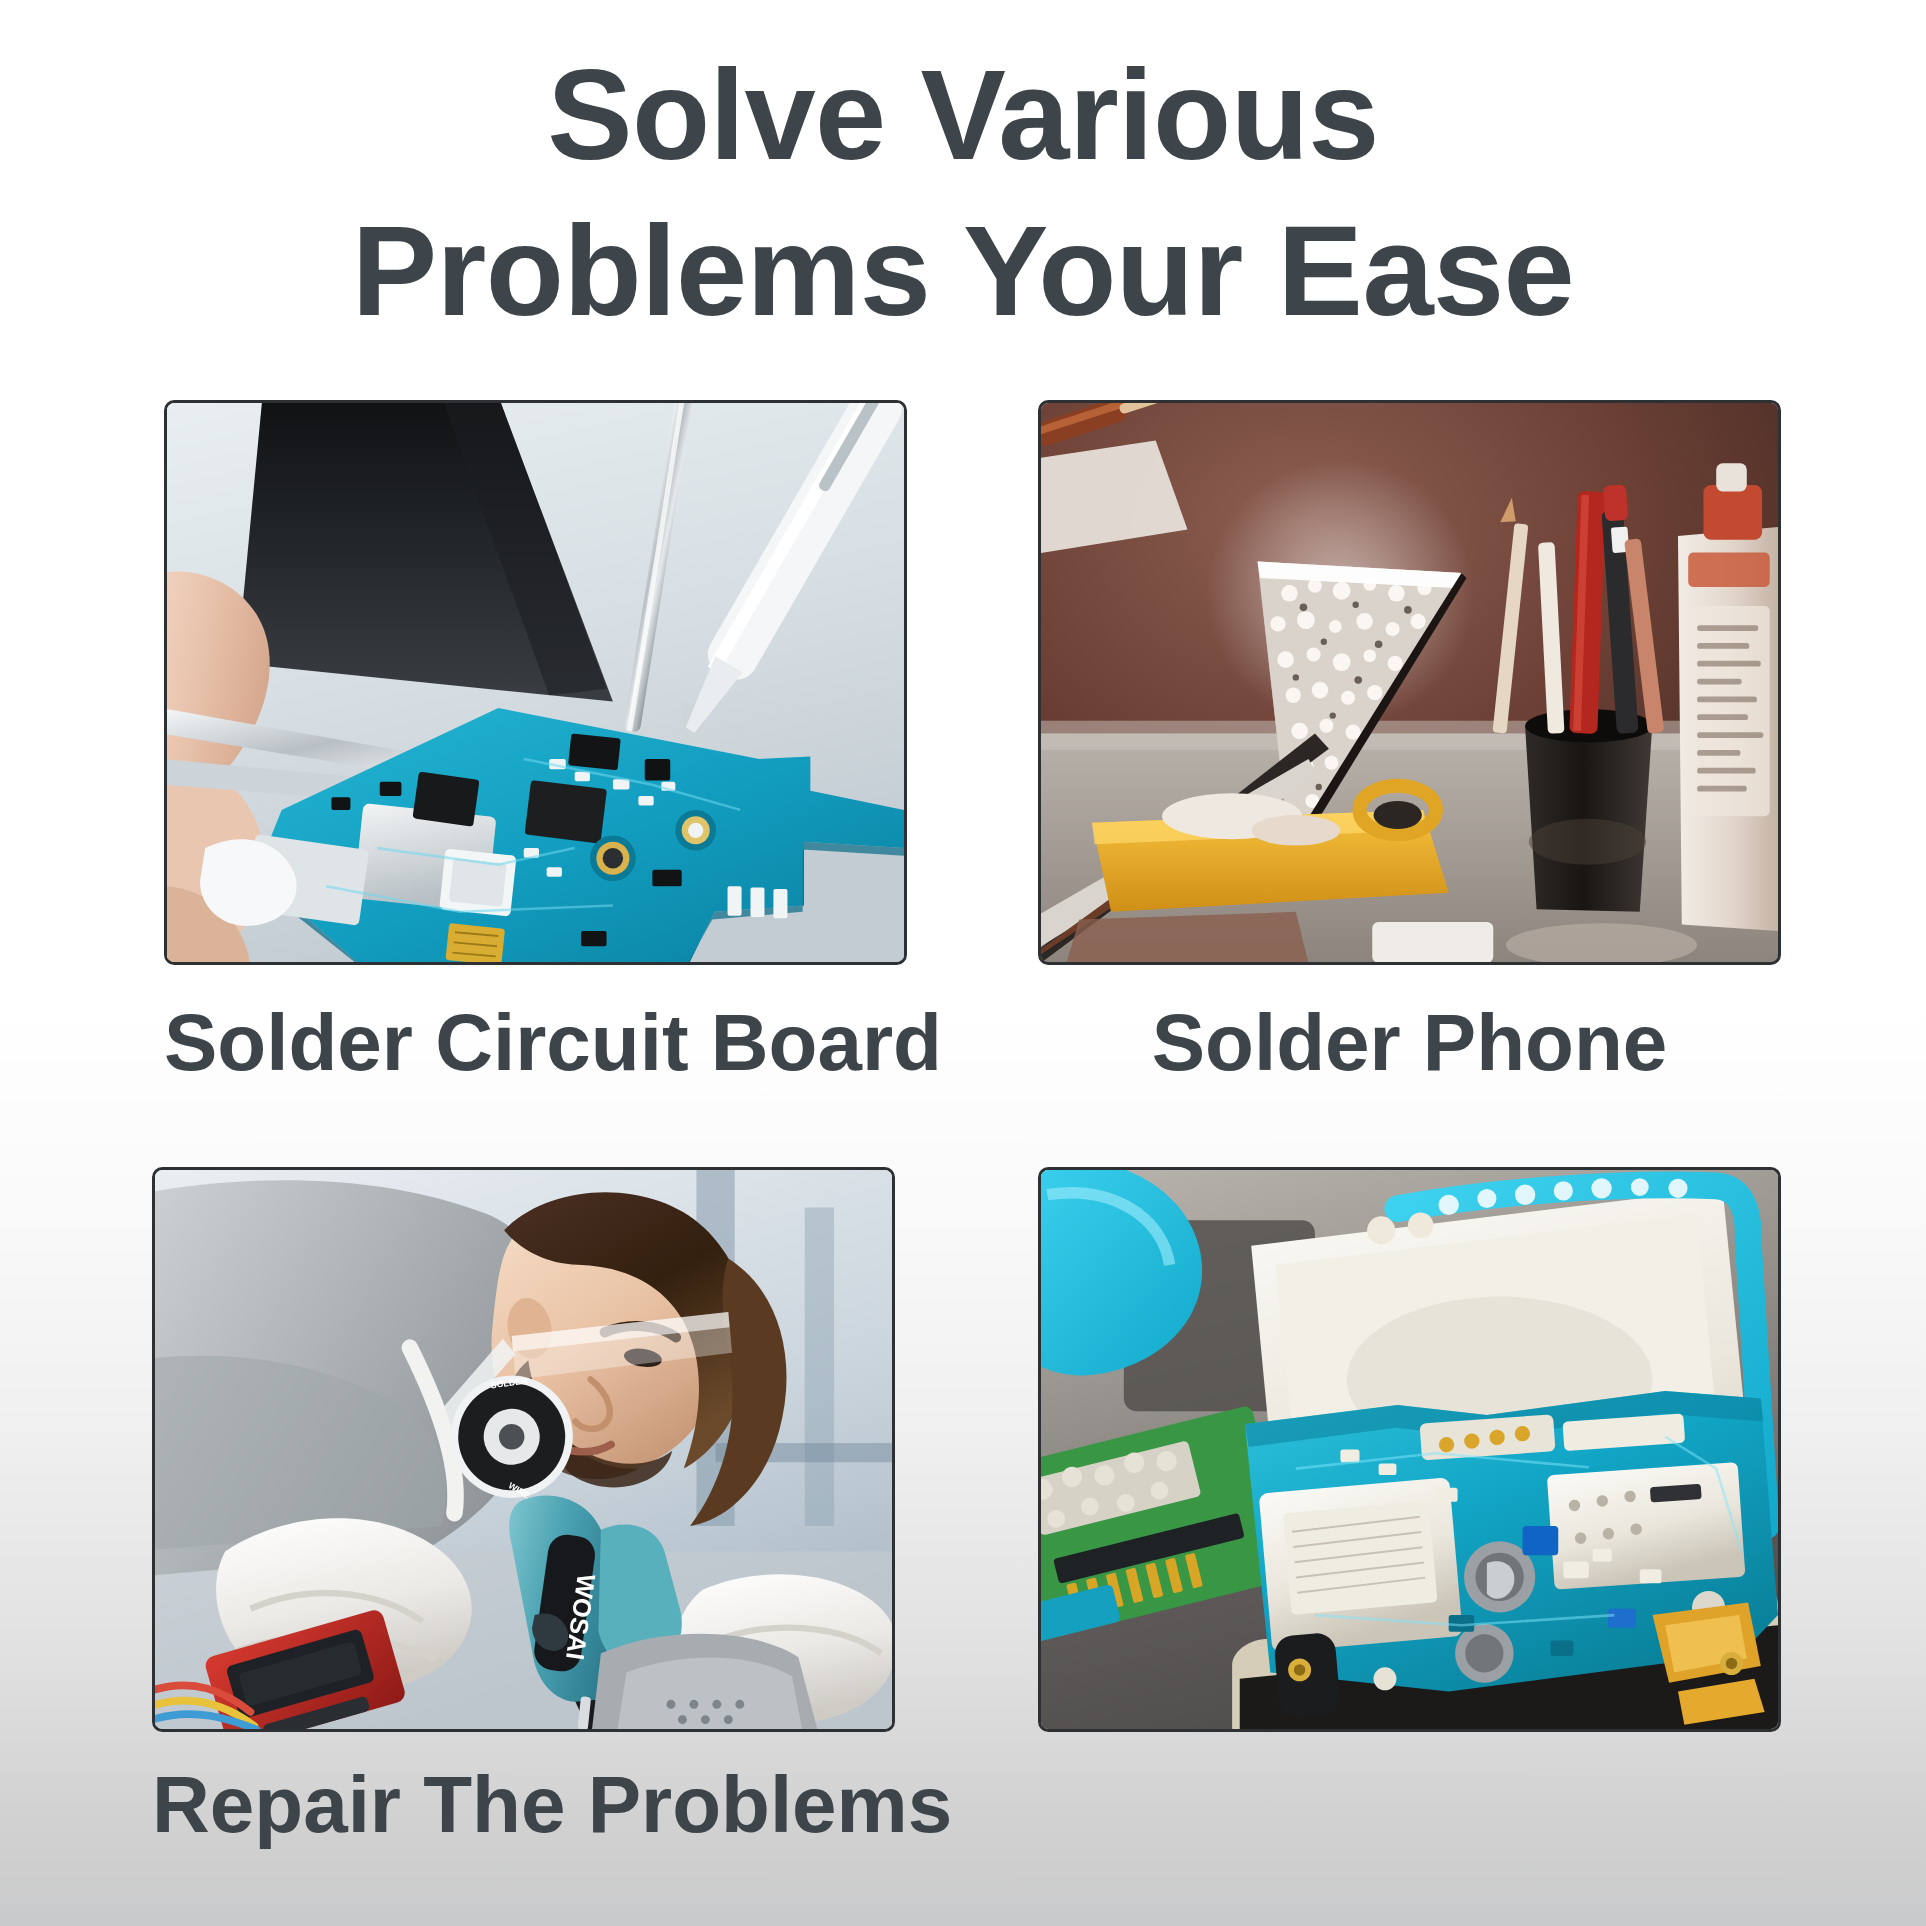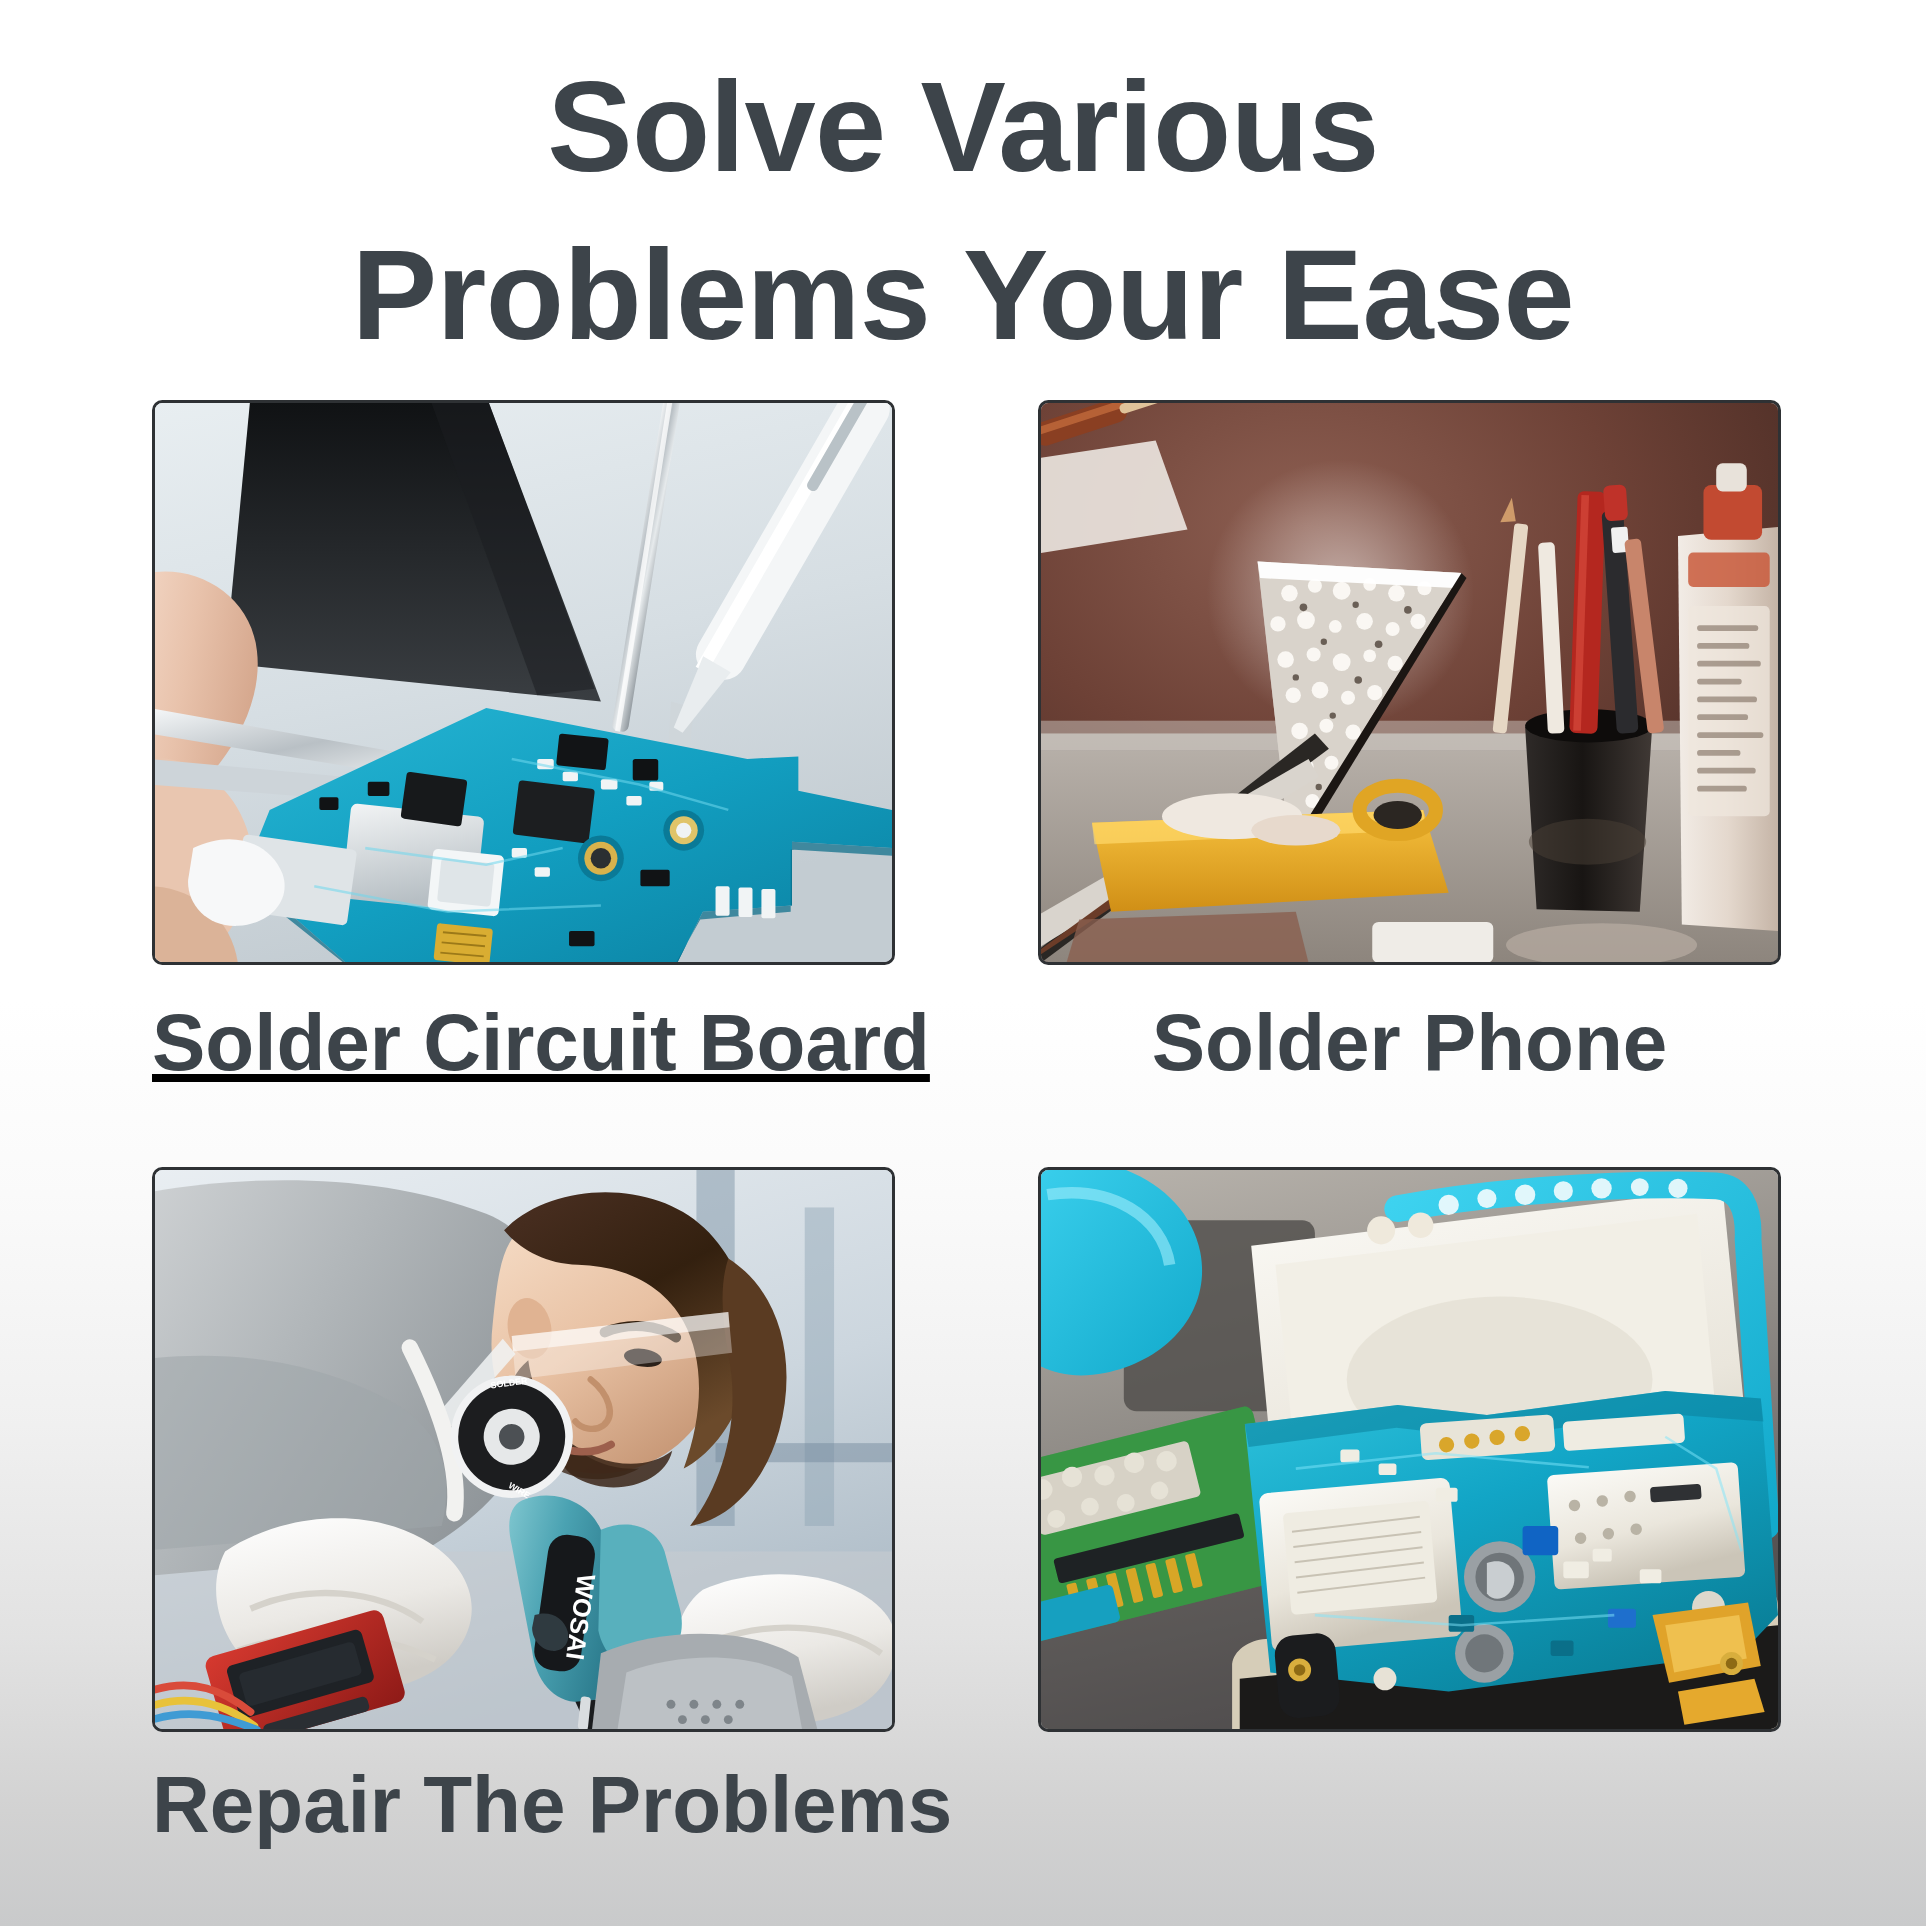--- a/index.html
+++ b/index.html
@@ -32,35 +32,35 @@
     width: 1926px;
     text-align: center;
     color: #3d444a;
     font-weight: 700;
     font-size: 128px;
     line-height: 1.22;
     letter-spacing: -0.6px;
     font-stretch: condensed;
     white-space: nowrap;
   }
-  .headline .line { display: block; margin-top: 12px; }
+  .headline .line { display: block; }
 
   
   .grid {
     position: absolute;
     left: 0;
     top: 0;
     width: 1926px;
     height: 1926px;
   }
   .card {
     position: absolute;
     width: 743px;
   }
-  .card.c0 { left: 152px;  top: 400px; text-decoration: underline; }
+  .card.c0 { left: 164px;  top: 400px; }
   .card.c1 { left: 1038px; top: 400px; }
   .card.c2 { left: 152px;  top: 1167px; }
   .card.c3 { left: 1038px; top: 1167px; }
 
   .photo {
     position: relative;
     width: 743px;
     height: 565px;
     border: 3.2px solid #2e3134;
     border-radius: 10.3px;

